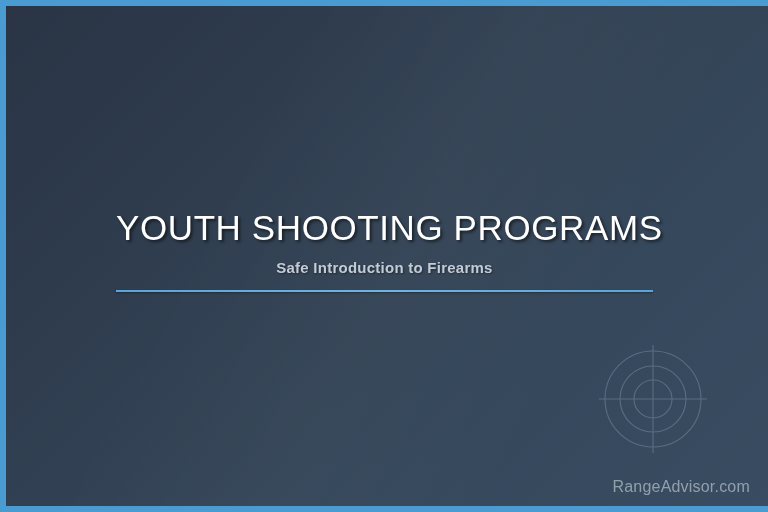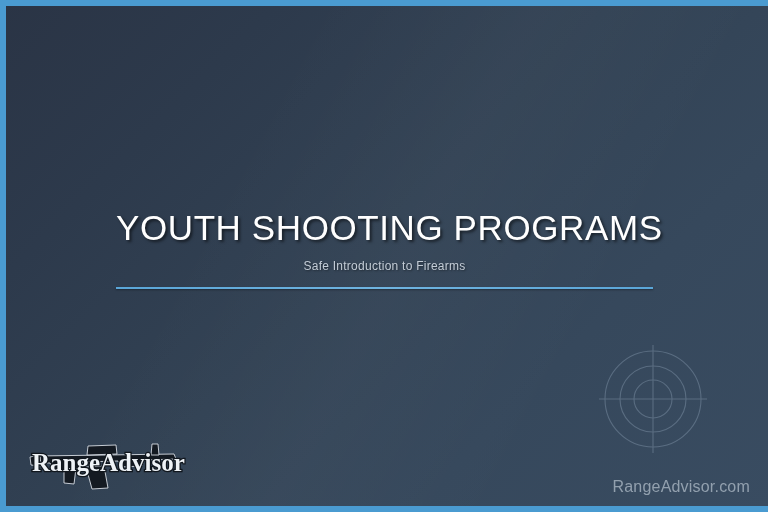--- a/index.html
+++ b/index.html
@@ -72,22 +72,22 @@
     font-weight: 300;
     letter-spacing: 0.6px;
     color: #ffffff;
     line-height: 1.15;
     text-shadow: 2px 2px 3px rgba(0,0,0,0.55);
     white-space: nowrap;
   }
 
   #page-subtitle {
     margin-top: 11px;
-    font-size: 12px;
-    font-weight: 400;
+    font-size: 15px;
+    font-weight: 700;
     color: #c3ccd6;
     letter-spacing: 0.25px;
     text-shadow: 1px 1px 2px rgba(0,0,0,0.40);
   }
 
   #accent-rule {
     margin-top: 14px;
     width: 537px;
     height: 2px;
     background: linear-gradient(90deg, #5aa6d8 0%, #6fb4e0 50%, #5aa6d8 100%);
@@ -135,47 +135,16 @@
       </g>
     </svg>
   </div>
 
   <div id="title-block">
     <div id="page-title">YOUTH SHOOTING PROGRAMS</div>
     <div id="page-subtitle">Safe Introduction to Firearms</div>
     <div id="accent-rule"></div>
   </div>
 
-  <div id="brand-logo">
-    <svg width="170" height="68" viewBox="0 0 170 68" aria-hidden="true">
-      <defs>
-        <clipPath id="logoclip">
-            <rect x="0" y="0" width="170" height="68"></rect>
-          </clipPath>
-      </defs>
-      <g clip-path="url(#logoclip)">
-
-        <g fill="#141a22" stroke="#d7dde4" stroke-width="0.9">
-
-          <path d="M14 30 L150 28 L152 33 L120 34 L118 40 L96 41 L94 35 L58 36 L54 43 L30 44 L26 37 L14 37 Z"></path>
-
-          <path d="M6 31 L16 29 L17 40 L7 39 Z"></path>
-
-          <path d="M62 41 L80 40 L84 62 L68 63 Z"></path>
-
-          <path d="M40 43 L52 42 L50 58 L40 57 Z"></path>
-
-          <path d="M128 18 L134 18 L135 29 L127 29 Z"></path>
-
-          <path d="M64 20 L92 19 L93 28 L63 29 Z"></path>
-        </g>
-
-        <g font-family="'Liberation Serif', serif" font-size="25" font-weight="700">
-          <text x="8" y="45" fill="#eef2f6" stroke="#10161d" stroke-width="2.6" paint-order="stroke">Range</text>
-          <text x="76" y="45" fill="#eef2f6" stroke="#10161d" stroke-width="2.6" paint-order="stroke">Advisor</text>
-        </g>
-      </g>
-    </svg>
-  </div>
 
   <div id="footer-url">RangeAdvisor.com</div>
 
 </div>
 
 </body></html>

